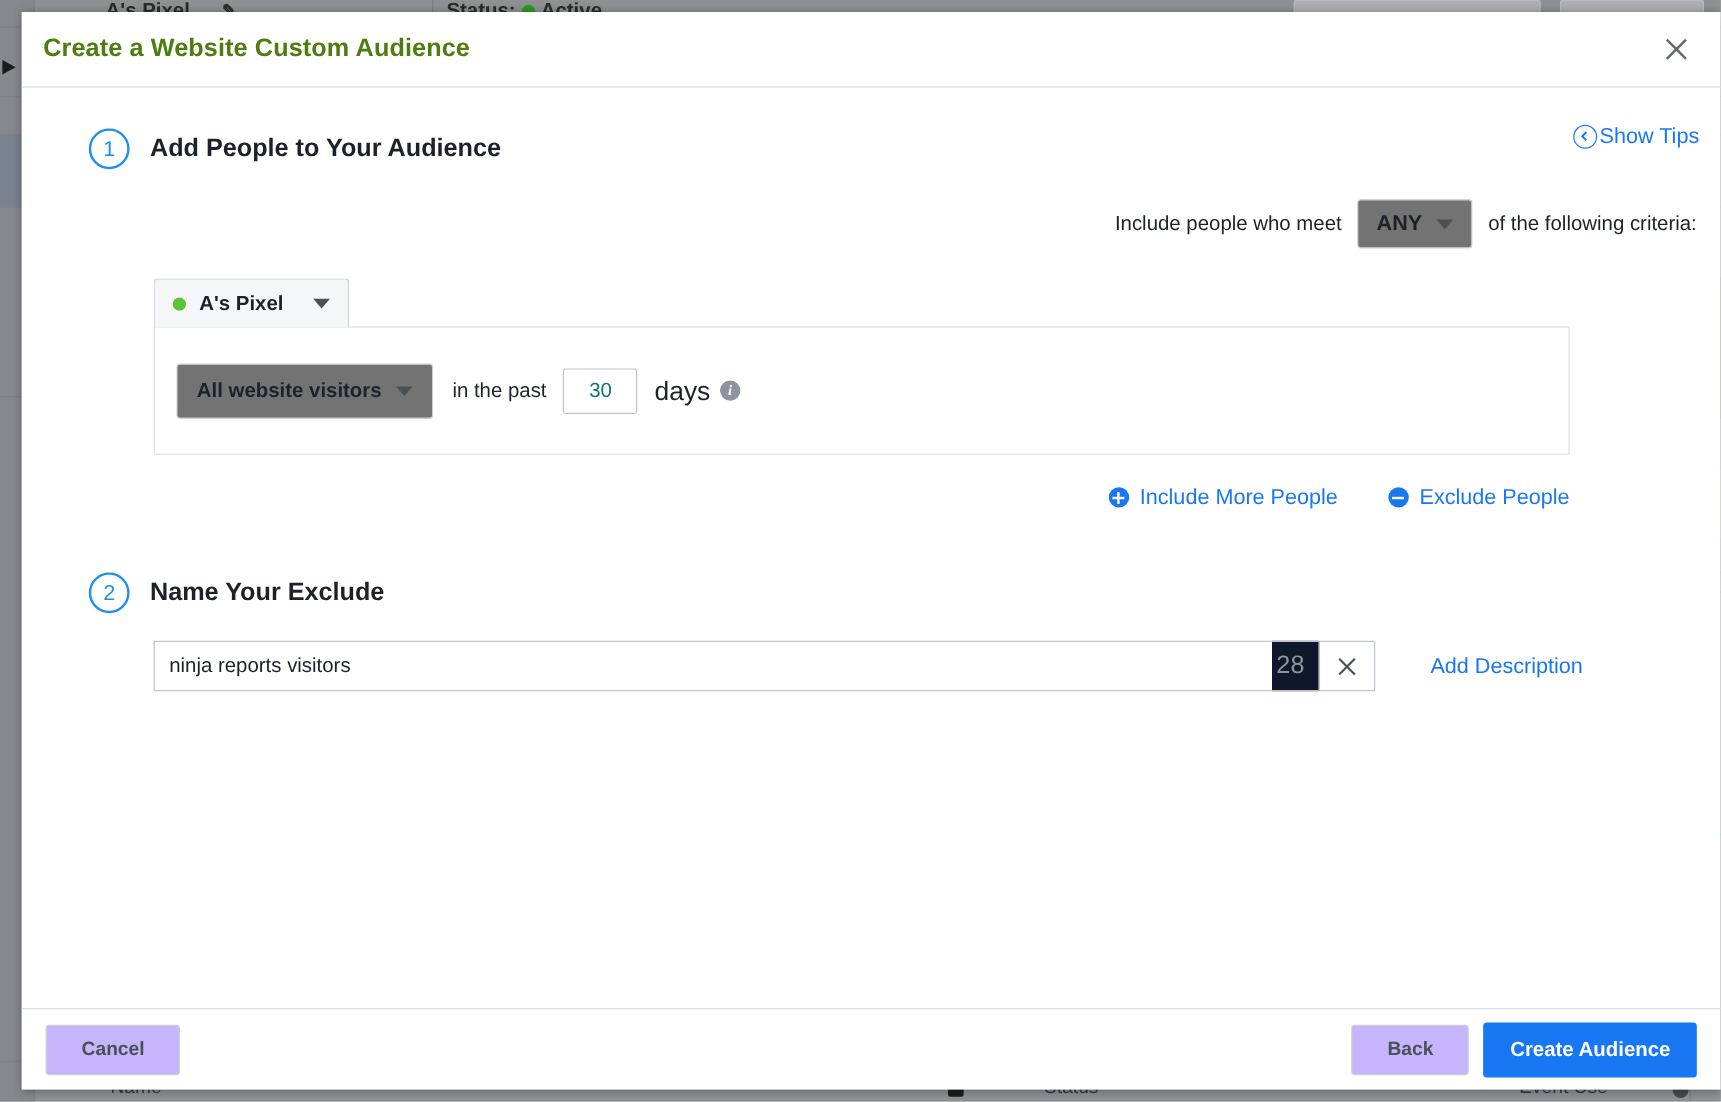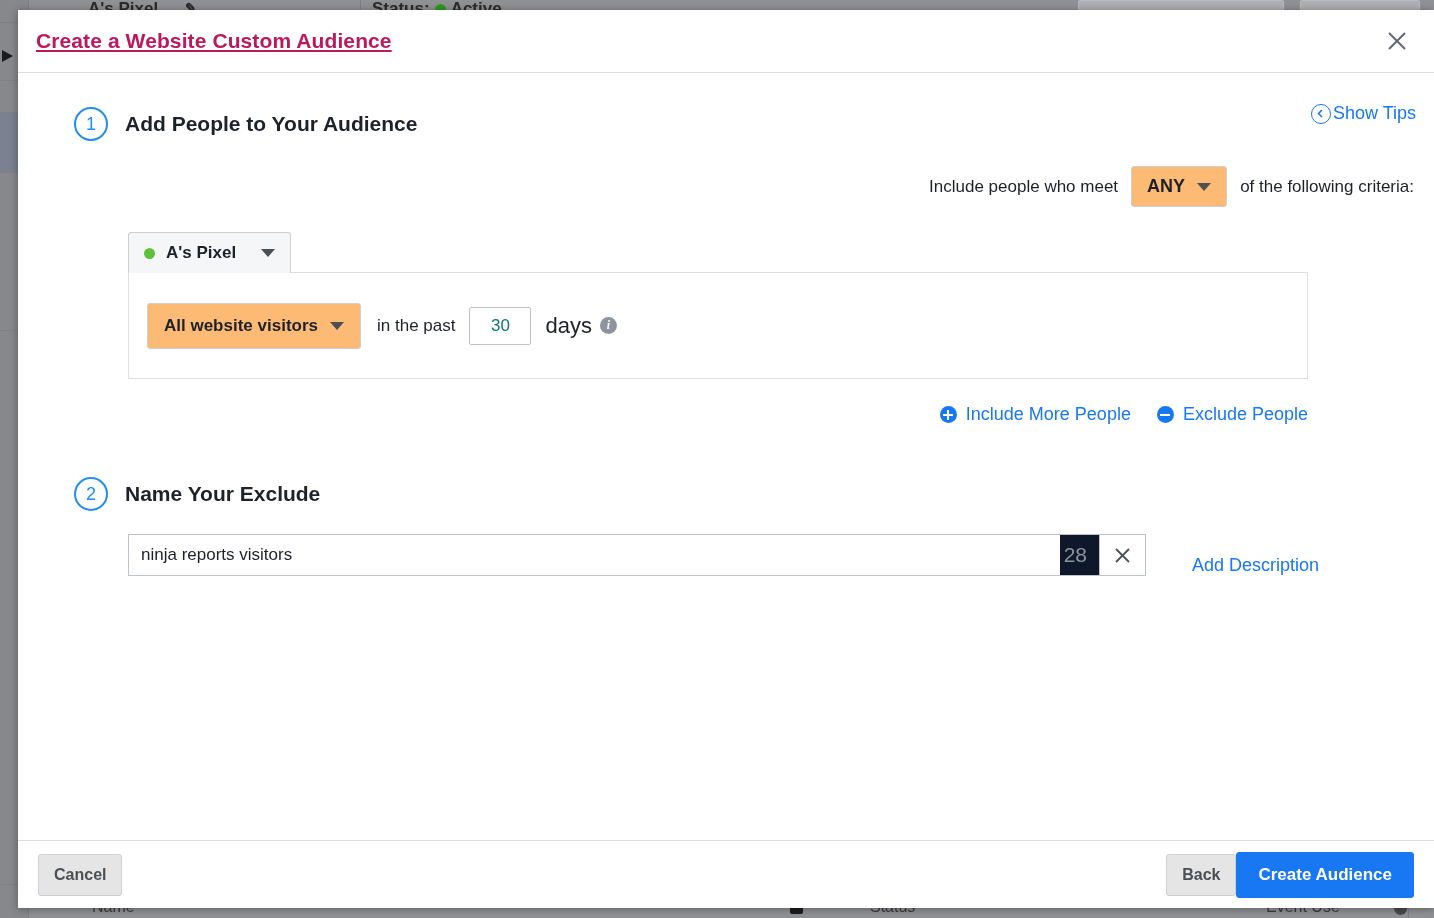--- a/index.html
+++ b/index.html
@@ -67,23 +67,22 @@
     display: flex; flex-direction: column;
   }
   .modal-header {
     height: 63px; flex: 0 0 63px;
     border-bottom: 1px solid #dadde1;
     display: flex; align-items: center;
     padding: 0 18px 0 18px;
     position: relative;
   }
   .modal-title {
-    font-size: 21px; font-weight: bold; color: #be185d;
+    font-size: 21px; font-weight: bold; color: #4d7c0f;
     letter-spacing: .1px;
-    text-decoration: underline;
   }
   .close-btn {
     position: absolute; right: 20px; top: 50%; transform: translateY(-50%);
     width: 34px; height: 34px; display: flex; align-items: center; justify-content: center;
     cursor: pointer;
   }
   .close-btn svg { display: block; }
 
   .modal-body {
     flex: 1 1 auto; position: relative; padding: 0 20px;
@@ -112,21 +111,21 @@
   }
   .step-title { font-size: 21px; font-weight: bold; color: #1d2129; }
 
   .criteria-line {
     display: flex; align-items: center; gap: 13px;
     margin-left: 90px; margin-top: 25px;
     font-size: 17px; color: #1d2129; justify-content: flex-end;
   }
 
   .select-box {
-    background: #fdba74; border: 1px solid #ccd0d5; border-radius: 3px;
+    background: #737373; border: 1px solid #ccd0d5; border-radius: 3px;
     display: inline-flex; align-items: center; gap: 12px;
     font-weight: bold; color: #1d2129; cursor: pointer;
   }
   .select-any { padding: 9px 15px; font-size: 18px; }
   .caret-down {
     width: 0; height: 0;
     border-left: 7px solid transparent; border-right: 7px solid transparent;
     border-top: 8px solid #4b4f56;
   }
 
@@ -159,21 +158,21 @@
   }
   .days-label { font-size: 22px; color: #1d2129; margin-left: 14px; }
   .info-icon {
     width: 17px; height: 17px; border-radius: 50%; background: #8d949e;
     color: #fff; font-size: 12px; font-weight: bold; font-style: italic;
     display: inline-flex; align-items: center; justify-content: center;
     margin-left: 8px; font-family: "Liberation Serif", serif;
   }
 
   .actions-row {
-    display: flex; justify-content: flex-end; gap: 26px;
+    display: flex; justify-content: flex-end; gap: 42px;
     margin-right: 106px; margin-top: 25px;
   }
   .action-link {
     display: flex; align-items: center; gap: 9px;
     color: #1877f2; font-size: 18px; cursor: pointer;
   }
   .pm-circ {
     width: 17px; height: 17px; border-radius: 50%; background: #1877f2;
     position: relative;
   }
@@ -182,21 +181,21 @@
     width: 10px; height: 2.2px; background: #fff;
   }
   .pm-circ.plus:after {
     content: ""; position: absolute; left: 7.4px; top: 3.5px;
     width: 2.2px; height: 10px; background: #fff;
   }
 
   .step2 { margin-top: 52px; }
 
   .name-row {
-    display: flex; align-items: flex-end; margin-left: 90px; margin-top: 23px;
+    display: flex; align-items: center; margin-left: 90px; margin-top: 23px;
   }
   .name-field {
     display: flex; align-items: stretch;
     width: 1018px; height: 42px;
   }
   .name-input {
     flex: 1 1 auto; border: 1px solid #bec3c9; border-right: none;
     background: #fff; padding: 0 12px;
     font-family: "Liberation Sans", sans-serif; font-size: 17px; color: #1d2129;
   }
@@ -218,28 +217,28 @@
     border-top: 1px solid #dadde1;
     display: flex; align-items: center; justify-content: space-between;
     padding: 0 20px;
   }
   .btn {
     font-family: "Liberation Sans", sans-serif;
     font-size: 16px; font-weight: bold;
     border-radius: 3px; cursor: pointer;
   }
   .btn-grey {
-    background: #e5e5e5; border: 1px solid #ccd0d5; color: #4b4f56;
-    padding: 11px 15px;
+    background: #c4b5fd; border: 1px solid #ccd0d5; color: #4b4f56;
+    padding: 11px 29px;
   }
   .btn-primary {
     background: #1877f2; border: 1px solid #1877f2; color: #fff;
     padding: 12px 21px; font-size: 17px;
   }
-  .footer-right { display: flex; align-items: center; }
+  .footer-right { display: flex; align-items: center; gap: 12px; }
 </style>
 </head>
 <body>
 
 <div id="bg-layer">
   <div class="bg-leftcol"></div>
   <div class="bg-sel" style="top:112px;height:60px;"></div>
   <div class="bg-caret" style="top:50px;"></div>
 
   <div class="bg-hline" style="top:22px;"></div>

